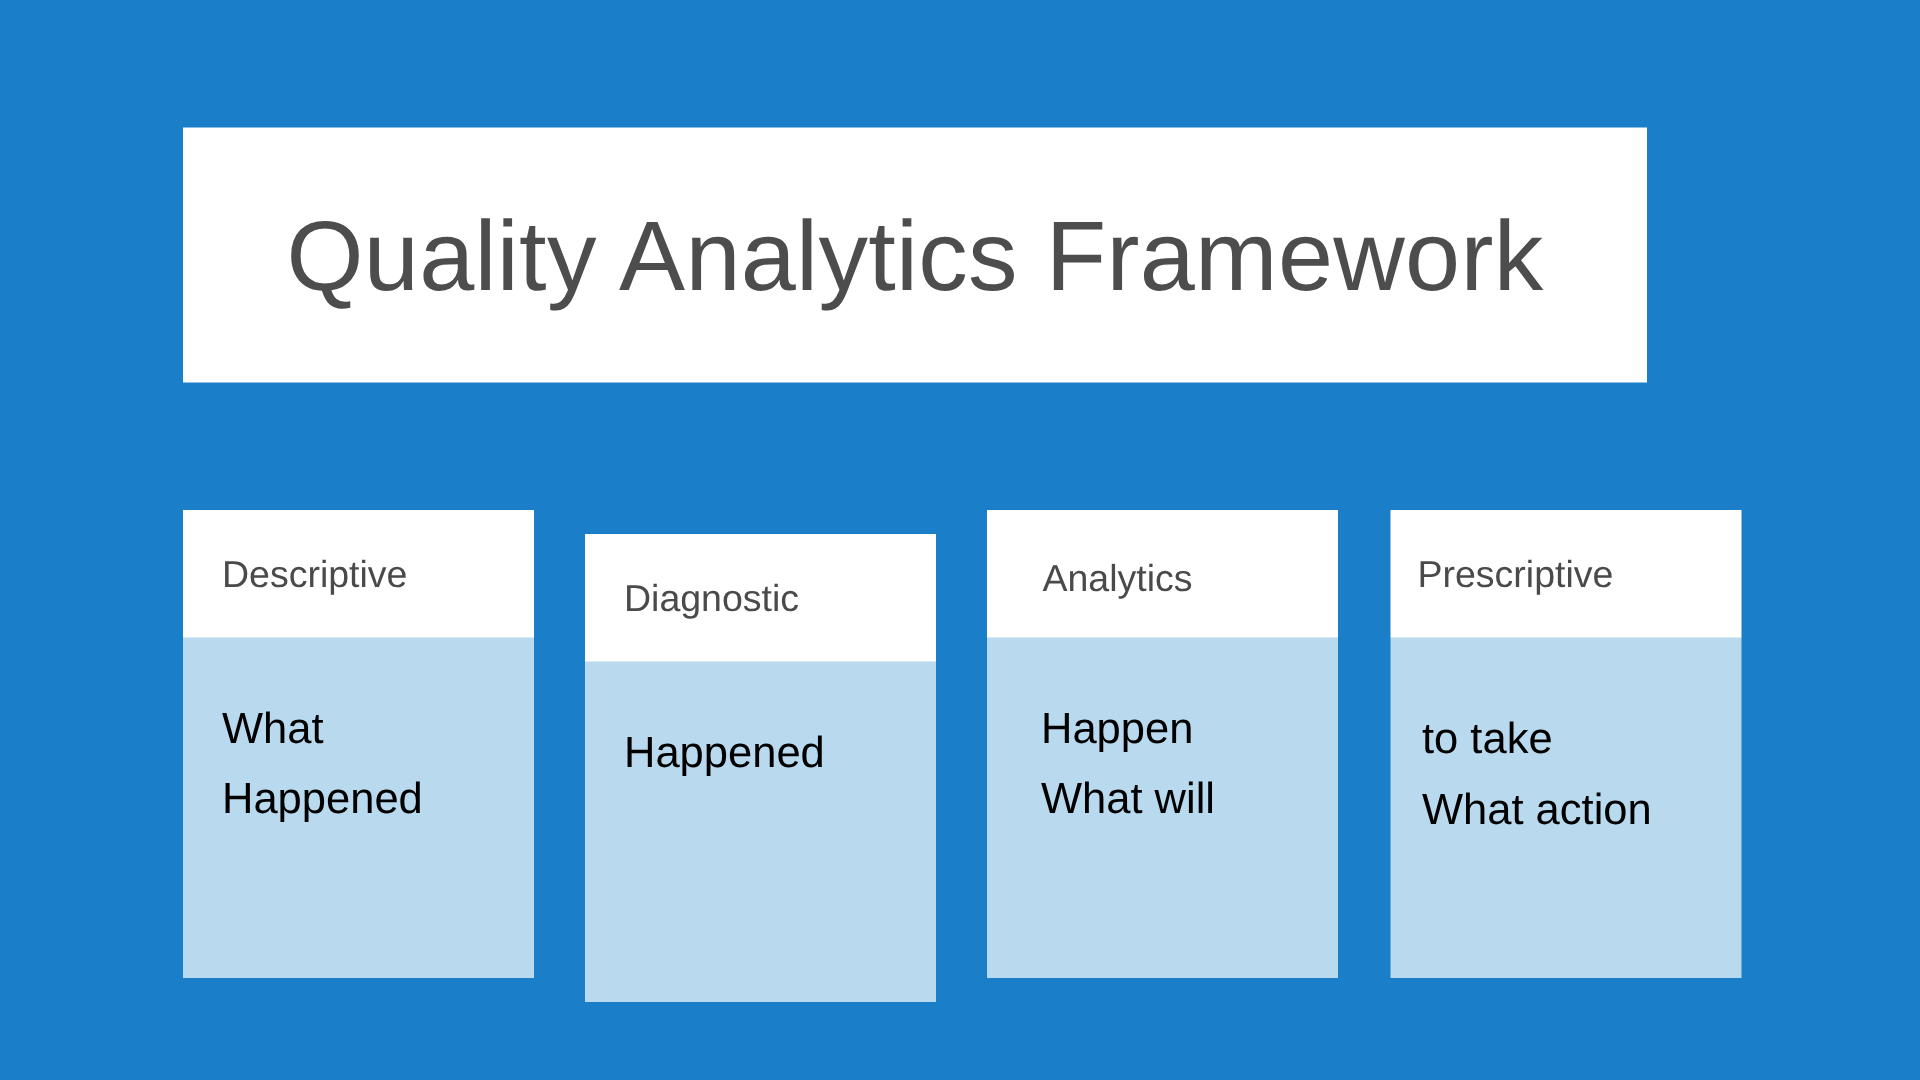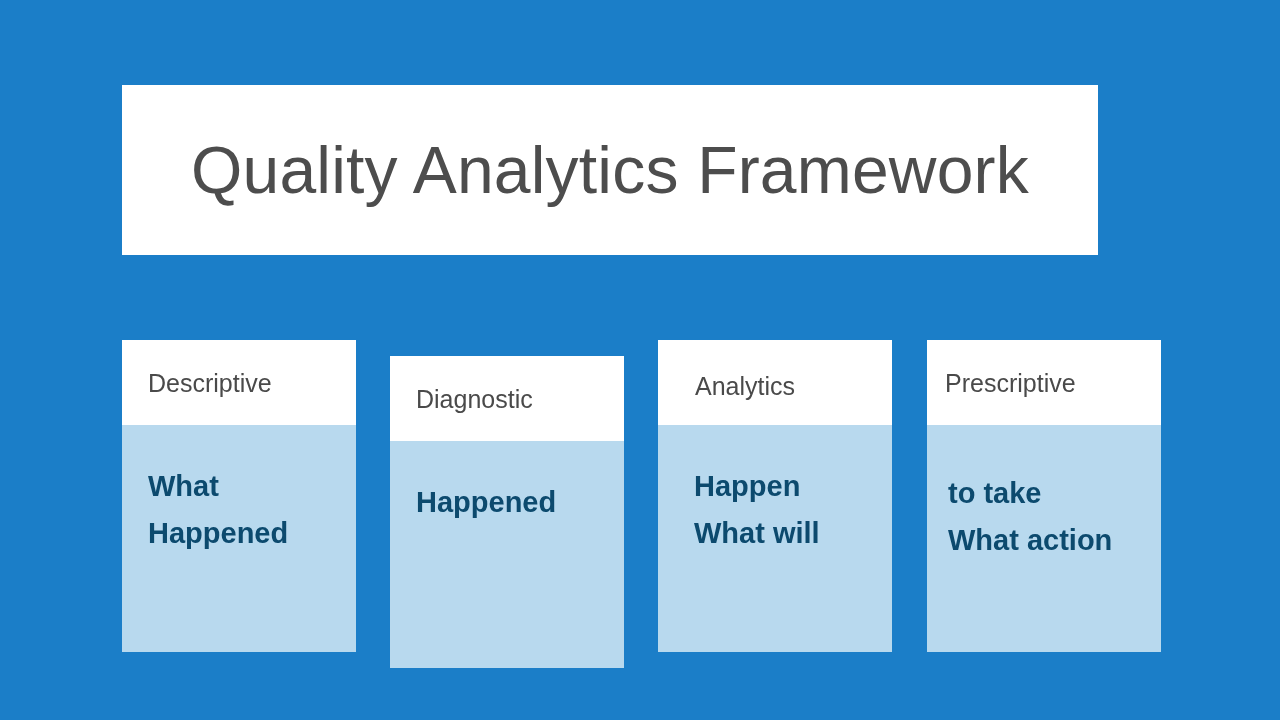--- a/index.html
+++ b/index.html
@@ -94,22 +94,22 @@
     top: 85px;
     width: 234px;
     height: 227px;
   }
   .card-body-text {
     position: absolute;
     left: 26px;
     top: 38px;
     width: 200px;
     font-size: 29px;
-    font-weight: 700;
-    color: #0c4a6e;
+    font-weight: 400;
+    color: #000000;
     line-height: 47px;
   }
   .card-3 .card-body-text { left: 21px; top: 45px; width: 210px; }
   .card-2 .card-body-text { left: 36px; }
 
   .body-line { display: block; white-space: nowrap; }
 </style>
 </head>
 <body>
 

